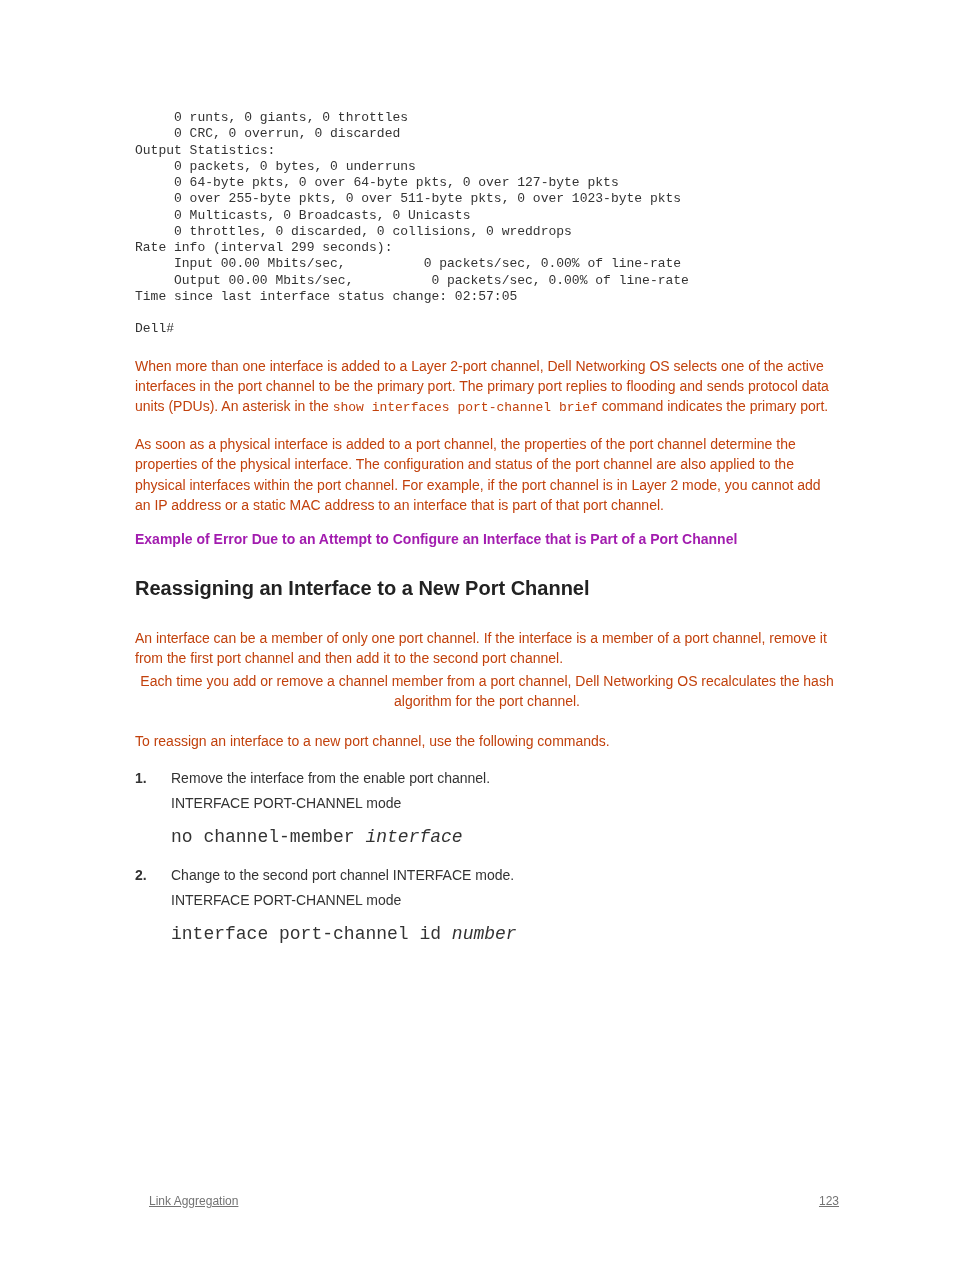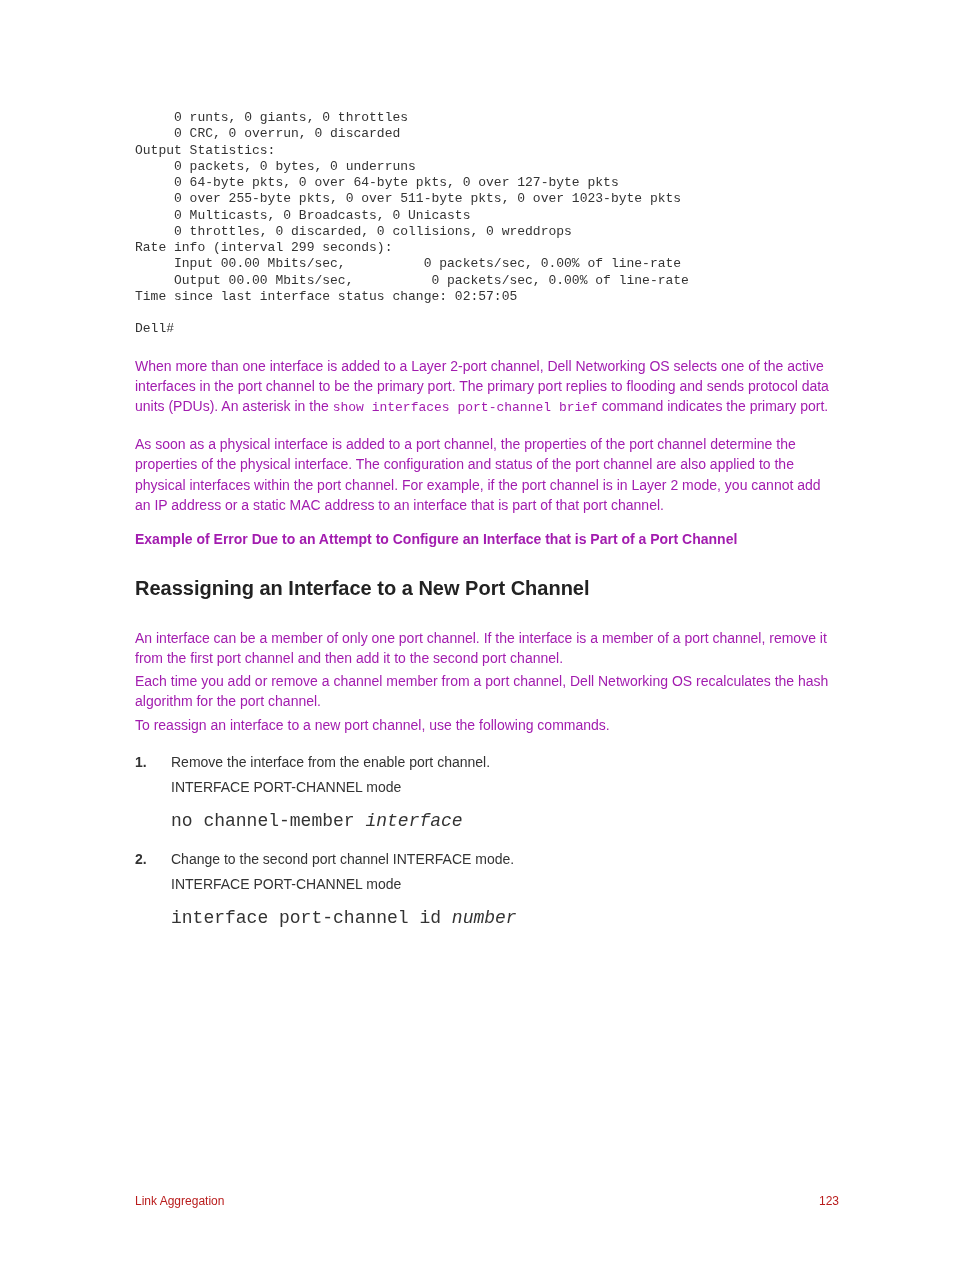--- a/index.html
+++ b/index.html
@@ -21,21 +21,21 @@
     font-size: 13px;
     line-height: 1.25;
     white-space: pre;
     margin: 0 0 18px 0;
     color: #333;
   }
   p.body {
     font-size: 14px;
     line-height: 1.45;
     margin: 0 0 16px 0;
-    color: #a21caf;
+    color: #c2410c;
   }
   code.inline {
     font-family: "Courier New", Courier, monospace;
     font-size: 13px;
   }
   p.bold {
     font-weight: bold;
     font-size: 14px;
     margin: 0 0 14px 0;
     color: #a21caf;
@@ -70,27 +70,28 @@
     font-family: "Courier New", Courier, monospace;
     font-size: 18px;
     margin: 10px 0 0 0;
     white-space: pre;
   }
   em.arg {
     font-style: italic;
   }
   .footer {
     position: absolute;
-    left: 135px;
+    left: 149px;
     right: 115px;
     bottom: 60px;
     font-size: 12px;
-    color: #b91c1c;
+    color: #737373;
     display: flex;
     justify-content: space-between;
+    text-decoration: underline;
   }
 </style>
 </head>
 <body>
 
 <div class="page">
 
   <pre class="code">     0 runts, 0 giants, 0 throttles
      0 CRC, 0 overrun, 0 discarded
 Output Statistics:
@@ -111,21 +112,21 @@
   </p>
 
   <p class="body">As soon as a physical interface is added to a port channel, the properties of the port channel determine the properties of the physical interface. The configuration and status of the port channel are also applied to the physical interfaces within the port channel. For example, if the port channel is in Layer 2 mode, you cannot add an IP address or a static MAC address to an interface that is part of that port channel.</p>
 
   <p class="bold">Example of Error Due to an Attempt to Configure an Interface that is Part of a Port Channel</p>
 
 
   <h2 class="section">Reassigning an Interface to a New Port Channel</h2>
 
   <p class="body" style="margin-bottom:2px;">An interface can be a member of only one port channel. If the interface is a member of a port channel, remove it from the first port channel and then add it to the second port channel.</p>
-  <p class="body" style="margin-bottom:4px;">Each time you add or remove a channel member from a port channel, Dell Networking OS recalculates the hash algorithm for the port channel.</p>
+  <p class="body" style="margin-bottom:20px;text-align:center;">Each time you add or remove a channel member from a port channel, Dell Networking OS recalculates the hash algorithm for the port channel.</p>
   <p class="body">To reassign an interface to a new port channel, use the following commands.</p>
 
   <ol class="steps">
     <li>
       <span class="num">1.</span>
       <span>Remove the interface from the enable port channel.</span>
       <div class="mode">INTERFACE PORT-CHANNEL mode</div>
       <pre class="stepcode"><span>no channel-member </span><em class="arg">interface</em></pre>
     </li>
     <li>

